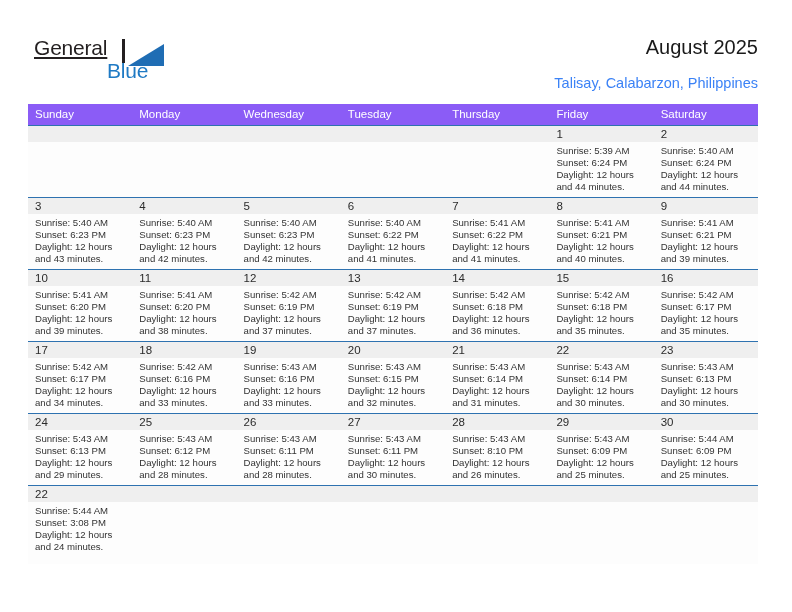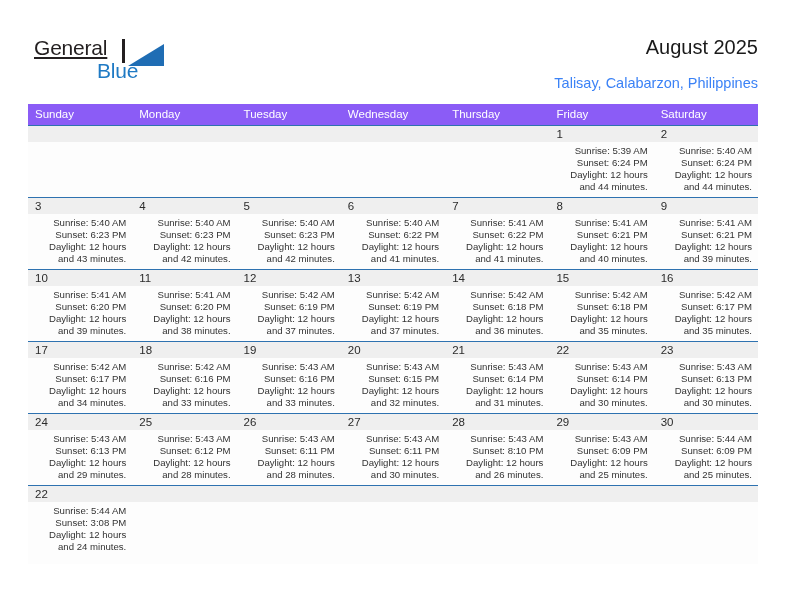--- a/index.html
+++ b/index.html
@@ -54,21 +54,21 @@
   }
   .logo-tri {
     position: absolute;
     left: 94px;
     top: 8px;
     width: 36px;
     height: 22px;
   }
   .logo-blue {
     position: absolute;
-    left: 63px;
+    left: 73px;
     top: 23px;
     font-size: 21px;
     color: #1f7ac4;
     letter-spacing: -0.2px;
     line-height: 24px;
   }
 
   .title {
     position: absolute;
     right: 34px;
@@ -145,21 +145,20 @@
   }
   .detail {
     flex: 1 1 0;
     min-width: 0;
     padding: 3px 6px 5px 7px;
     font-size: 9.6px;
     line-height: 12.1px;
     color: #333333;
     height: 55px;
     overflow: hidden;
-    text-align: right;
   }
   .detail .ln { white-space: nowrap; }
 
   .last-week .detail { height: 62px; }
 </style>
 </head>
 <body>
 
 <div id="page">
 
@@ -178,22 +177,22 @@
 
     <div class="title">August 2025</div>
     <div class="subtitle">Talisay, Calabarzon, Philippines</div>
   </div>
 
   <div class="calendar">
 
     <div class="dow-row">
       <div class="dow">Sunday</div>
       <div class="dow">Monday</div>
+      <div class="dow">Wednesday</div>
       <div class="dow">Tuesday</div>
-      <div class="dow">Wednesday</div>
       <div class="dow">Thursday</div>
       <div class="dow">Friday</div>
       <div class="dow">Saturday</div>
     </div>
 
     <div class="week">
       <div class="daynum-band">
         <div class="daynum"></div>
         <div class="daynum"></div>
         <div class="daynum"></div>

